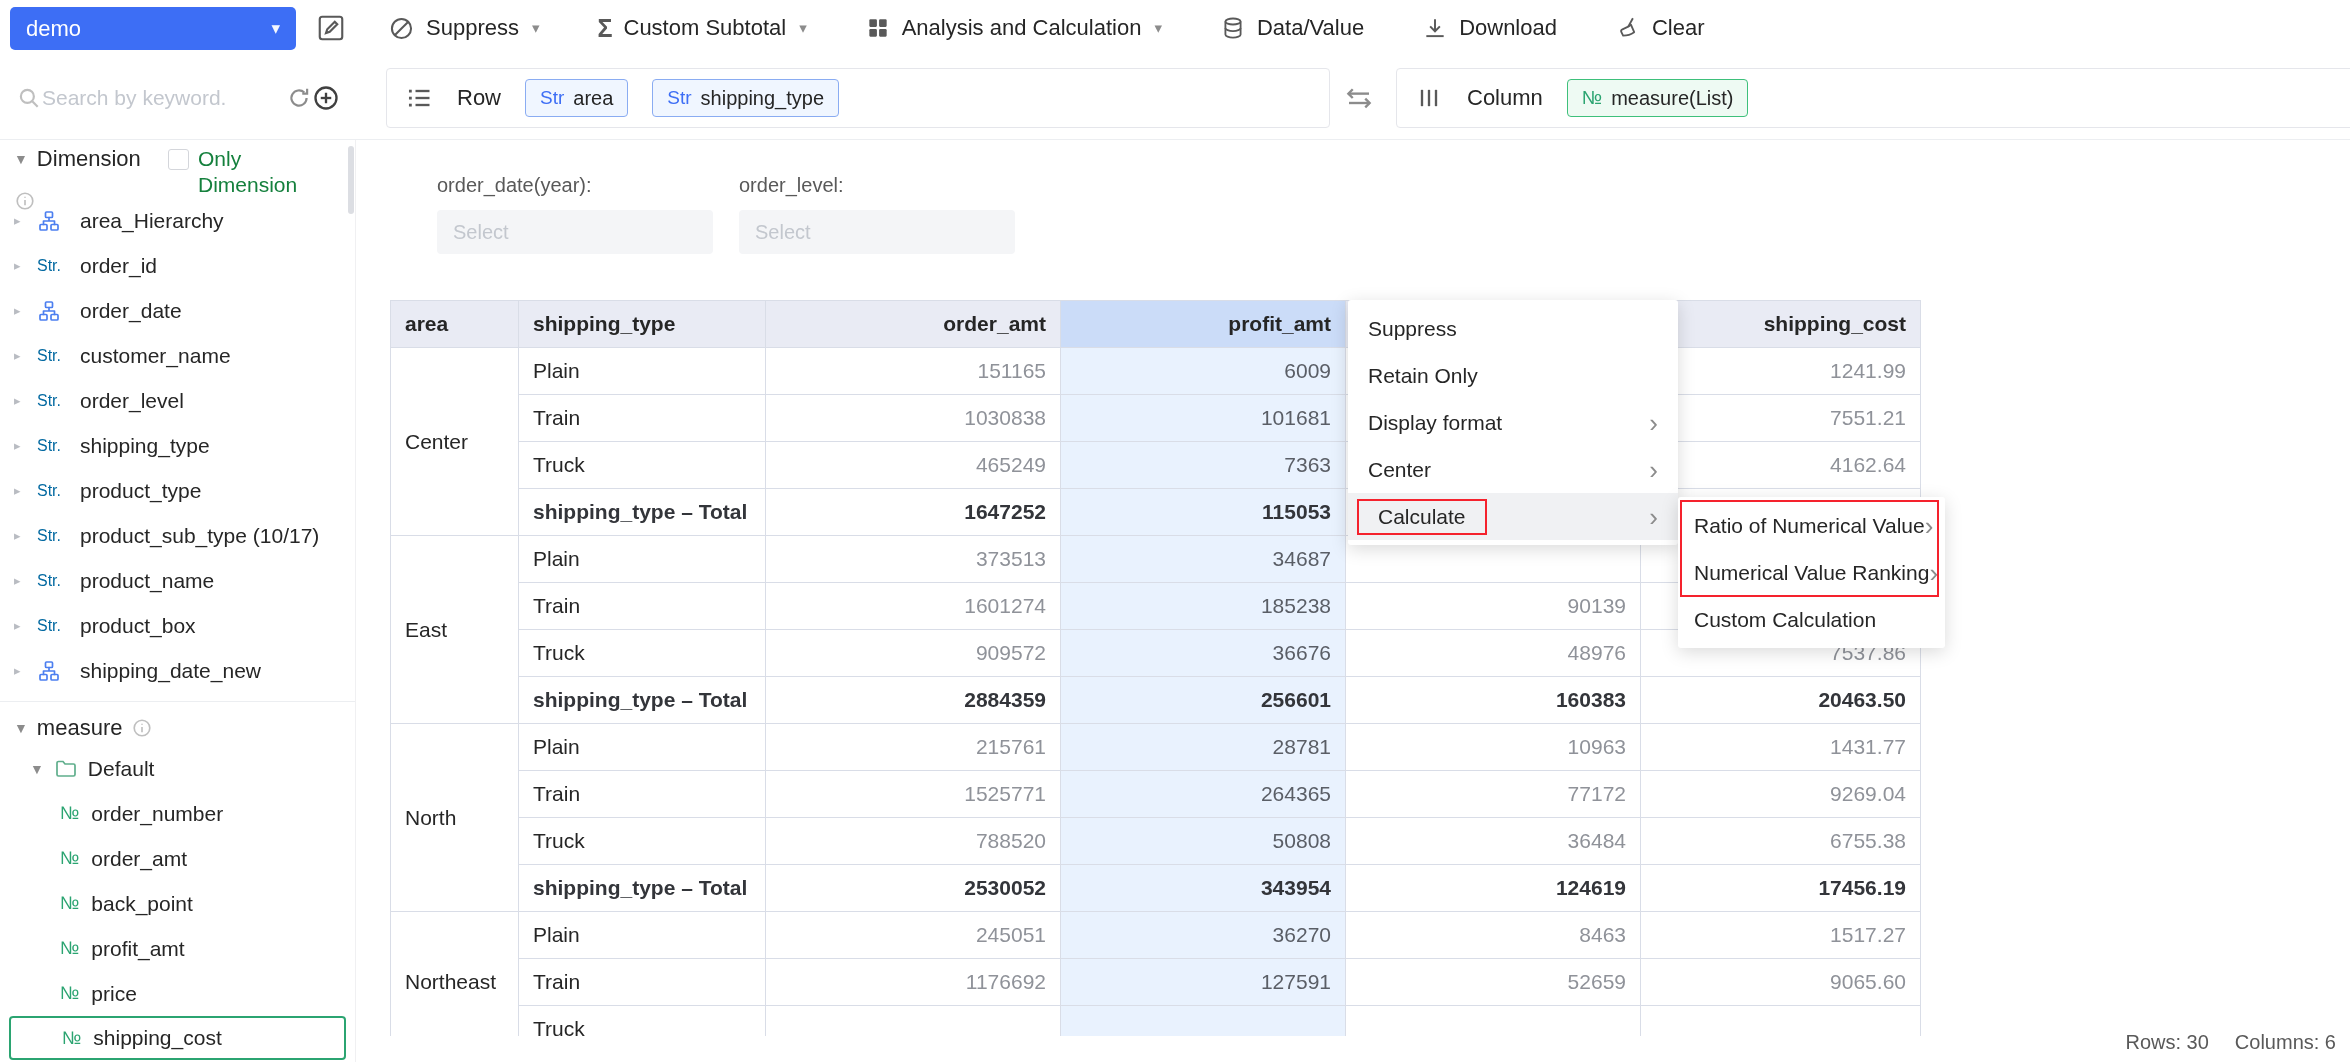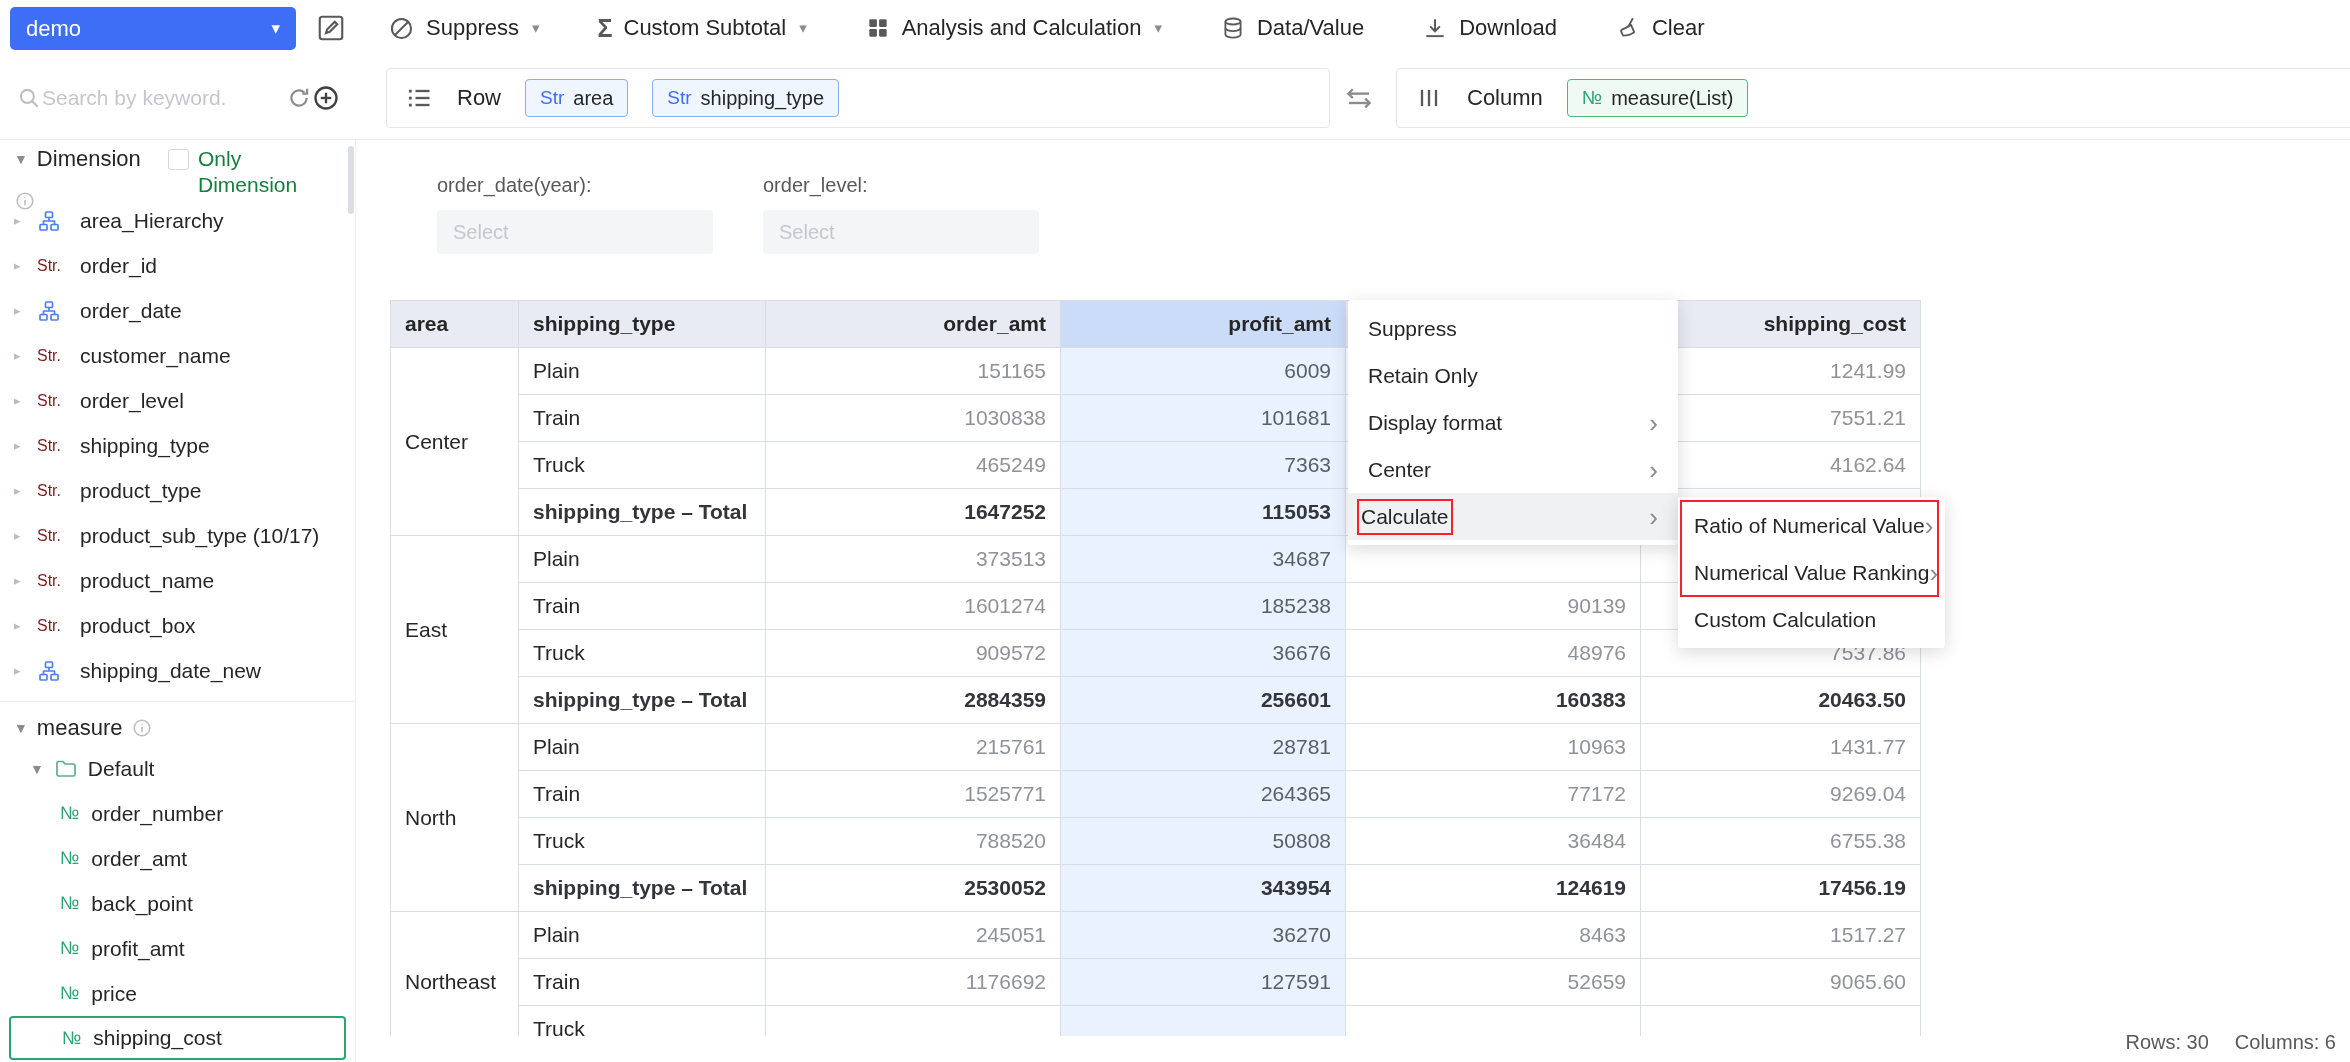--- a/index.html
+++ b/index.html
@@ -38,31 +38,31 @@
   .dim-header { position:relative; height:52px; padding:2px 12px 0 14px; }
   .dh-line1 { display:flex; align-items:center; gap:9px; font-size:22px; }
   .sec-caret { font-size:14px; color:#8c8c8c; }
   .dh-info { margin:7px 0 0 3px; width:22px; }
   .only-dim { position:absolute; left:168px; top:2px; display:flex; gap:9px; align-items:flex-start; cursor:pointer; }
   .cbx { width:21px; height:21px; border:1px solid #D4D6DB; border-radius:3px; background:#fff; margin-top:3px; flex:none; }
   .only-dim-label { font-size:21px; color:#15803d; line-height:1.25; width:120px; }
   .tree { margin-top:2px; }
   .tree-item { height:45px; display:flex; align-items:center; gap:10px; padding-left:14px; font-size:21px; color:#262626; cursor:pointer; white-space:nowrap; }
   .expander { width:13px; font-size:13px; color:#B9BCC2; flex:none; }
-  .str-ico { width:33px; font-size:16px; color:#7f1d1d; flex:none; }
+  .str-ico { width:33px; font-size:16px; color:#0369a1; flex:none; }
   .hier-ico { width:33px; flex:none; }
   .sb-divider { border-top:1px solid #ECEEF1; margin:8px 0; }
   .measure-header { height:36px; display:flex; align-items:center; gap:9px; padding-left:14px; font-size:22px; }
   .folder-row { height:45px; display:flex; align-items:center; gap:10px; padding-left:30px; font-size:21px; cursor:pointer; }
   .measure-item { height:45px; display:flex; align-items:center; gap:12px; padding-left:60px; font-size:21px; color:#262626; cursor:pointer; }
   .measure-item.selected { height:44px; margin:0 9px; padding-left:51px; border:2px solid #2BA471; border-radius:4px; }
   .num-ico { font-size:18px; color:#2BA471; flex:none; }
 
   
-  .filters { position:absolute; left:437px; top:174px; display:flex; gap:50px; }
+  .filters { position:absolute; left:437px; top:174px; display:flex; gap:26px; }
   .filter { width:276px; }
   .filter-label { font-size:20px; color:#595959; margin-bottom:13px; }
   .filter-select { height:44px; border-radius:4px; background:#F4F5F7; display:flex; align-items:center; padding:0 16px; font-size:20px; color:#C3C7CE; cursor:pointer; }
 
   
   .pivot-wrap { position:absolute; left:390px; top:300px; width:1533px; height:736px; overflow:hidden; background:#fff; z-index:1; }
   table.pivot { border-collapse:collapse; table-layout:fixed; width:1531px; font-size:21px; }
   .pivot th, .pivot td { border:1px solid #D9DDE7; height:47px; padding:0 14px; overflow:hidden; white-space:nowrap; }
   .pivot th { background:#E9EBF4; font-weight:700; color:#262626; }
   .pivot th.sel-h { background:#CBDCF8; }
@@ -71,21 +71,21 @@
   td.type-cell { color:#262626; }
   td.area-cell { color:#262626; vertical-align:middle; }
   tr.total td { font-weight:700; color:#33353A; }
   tr.total td.num { color:#33353A; }
 
   
   .ctx-menu { position:absolute; left:1348px; top:300px; width:330px; background:#fff; border-radius:3px; box-shadow:0 4px 18px rgba(0,0,0,.15); padding:5px 0; z-index:10; }
   .ctx-item { height:47px; display:flex; align-items:center; padding:0 20px; font-size:21px; color:#262626; cursor:pointer; white-space:nowrap; }
   .ctx-item.hl { background:#F0F1F3; }
   .ctx-item .chev { margin-left:auto; font-size:26px; color:#8c8c8c; line-height:1; }
-  .red-inline { border:2px solid #F5222D; padding:4px 2px; margin-left:-11px; }
+  .red-inline { border:2px solid #F5222D; padding:4px 19px; margin-left:-11px; }
   .submenu { position:absolute; left:1678px; top:497px; width:267px; background:#fff; border-radius:3px; box-shadow:0 4px 18px rgba(0,0,0,.15); padding:5px 0; z-index:11; }
   .sub-item { height:47px; display:flex; align-items:center; padding:0 16px; font-size:21px; color:#262626; cursor:pointer; white-space:nowrap; }
   .sub-item .chev { margin-left:auto; font-size:26px; color:#8c8c8c; line-height:1; }
   .red-overlay { position:absolute; left:1680px; top:500px; width:259px; height:97px; border:2px solid #F5222D; z-index:12; pointer-events:none; }
 
   .status { position:absolute; right:14px; bottom:8px; display:flex; gap:26px; font-size:20px; color:#595959; }
 </style>
 </head>
 <body>
 

